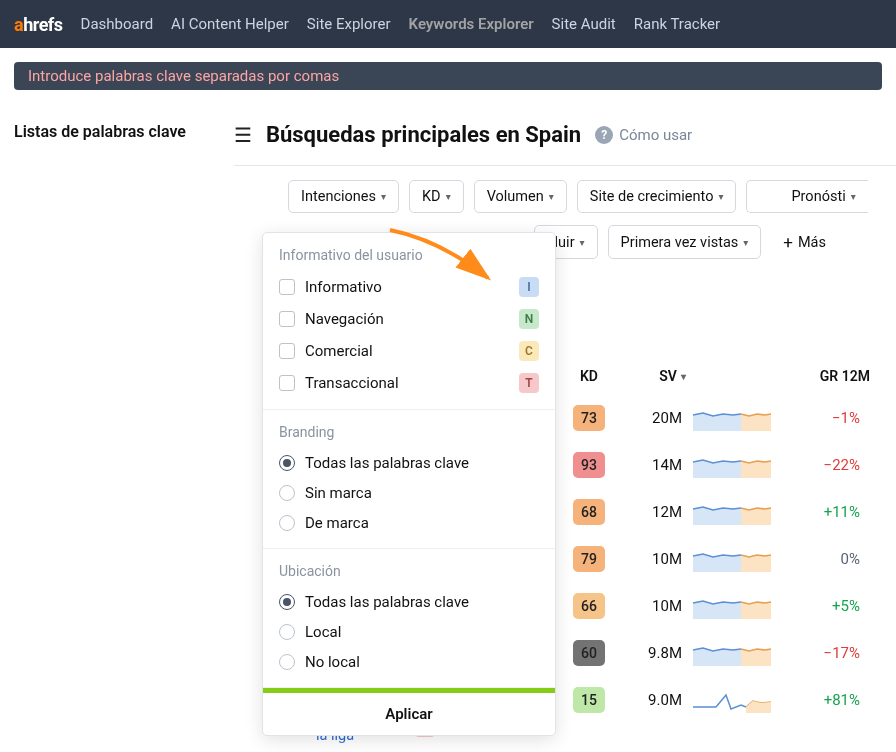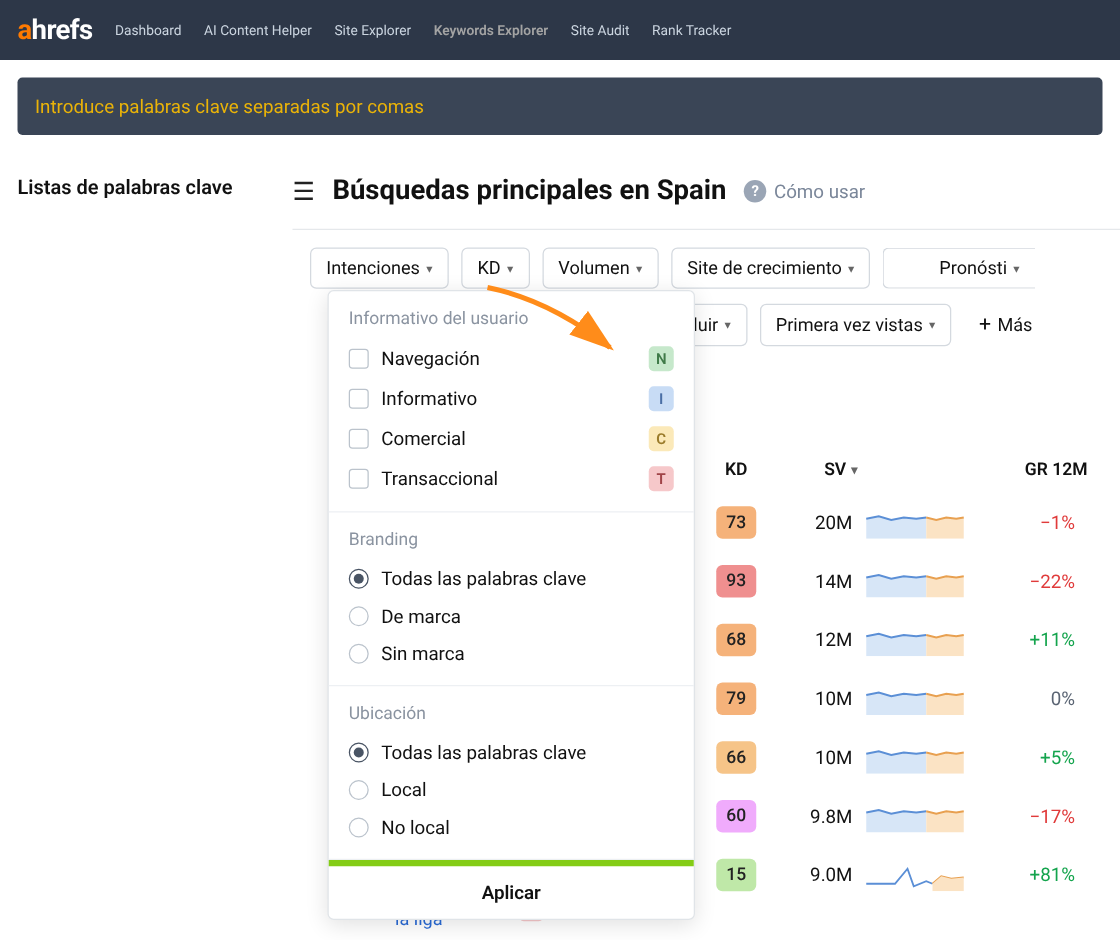--- a/index.html
+++ b/index.html
@@ -1,34 +1,34 @@
 <!DOCTYPE html>
 <html><head>
 <meta charset="utf-8">
 <style>
 * { box-sizing: border-box; margin: 0; padding: 0; }
 body { font-family: -apple-system, BlinkMacSystemFont, "Segoe UI", Roboto, sans-serif; font-size: 14px; color: #111; background: #fff; width: 896px; height: 752px; overflow: hidden; position: relative; }
 .topnav { background: #2d3748; height: 48px; display: flex; align-items: center; padding: 0 14px; gap: 18px; }
-.logo { font-weight: 700; font-size: 22px; letter-spacing: -0.5px; }
+.logo { font-weight: 700; font-size: 18px; letter-spacing: -0.5px; }
 .logo .a { color: #ff7a00; }
 .logo .hrefs { color: #fff; }
-.nav-item { color: #cbd5e0; font-size: 11px; cursor: pointer; }
+.nav-item { color: #cbd5e0; font-size: 15px; cursor: pointer; }
 .nav-item.active { color: #a3a3a3; font-weight: 600; }
-.search-bar { background: #3a4556; margin: 14px; height: 46px; border-radius: 4px; display: flex; align-items: center; padding: 0 14px; color: #eab308; font-size: 15px; }
+.search-bar { background: #3a4556; margin: 14px; height: 28px; border-radius: 4px; display: flex; align-items: center; padding: 0 14px; color: #fca5a5; font-size: 15px; }
 .content { display: flex; }
 .sidebar { width: 234px; padding: 18px 14px; }
 .sidebar-title { font-weight: 600; font-size: 16px; }
 .main { flex: 1; padding: 10px 0 0 0; }
 .page-header { display: flex; align-items: center; gap: 14px; padding: 8px 0 18px 0; }
 .menu-icon { font-size: 20px; color: #222; }
 .page-title { font-weight: 700; font-size: 22px; }
 .help { display: flex; align-items: center; gap: 6px; color: #7a8699; font-size: 15px; }
 .help-icon { width: 18px; height: 18px; border-radius: 50%; background: #9aa5b5; color: #fff; display: flex; align-items: center; justify-content: center; font-size: 12px; font-weight: 700; }
 .filter-bar { border-top: 1px solid #e5e8eb; padding: 14px 0 0 14px; }
-.filter-row { display: flex; gap: 10px; margin-bottom: 12px; flex-wrap: nowrap; }
+.filter-row { display: flex; gap: 10px; margin-bottom: 12px; flex-wrap: nowrap; margin-left: 40px; }
 .filter-btn { border: 1px solid #d4d9df; background: #fff; border-radius: 5px; padding: 7px 12px; font-size: 14.5px; cursor: pointer; display: flex; align-items: center; gap: 5px; white-space: nowrap; }
 .caret { font-size: 10px; color: #666; }
 .plus { font-size: 17px; font-weight: 400; }
 .dropdown { position: absolute; top: 232px; left: 262px; width: 294px; background: #fff; border: 1px solid #e0e4e8; border-radius: 5px; box-shadow: 0 4px 18px rgba(0,0,0,0.12); z-index: 50; }
 .dd-section { padding: 10px 0; border-bottom: 1px solid #edf0f3; }
 .dd-section:last-of-type { border-bottom: none; }
 .dd-heading { color: #8a93a0; font-size: 14px; padding: 4px 16px 8px; }
 .dd-item { display: flex; align-items: center; padding: 6px 16px; cursor: pointer; gap: 10px; }
 .checkbox { width: 16px; height: 16px; border: 1.5px solid #bbc3cc; border-radius: 3px; flex-shrink: 0; }
 .radio { width: 16px; height: 16px; border: 1.5px solid #bbc3cc; border-radius: 50%; flex-shrink: 0; display: flex; align-items: center; justify-content: center; }
@@ -128,27 +128,27 @@
     </div>
   </div>
 </div>
 
 <div class="dropdown">
   <div class="dd-section">
     <div class="dd-heading">Informativo del usuario</div>
     <div id="dd-intents">
         <div class="dd-item">
           <span class="checkbox"></span>
+          <span class="dd-label">Informativo</span>
+          <span class="badge badge-i">I</span>
+        </div>
+        <div class="dd-item">
+          <span class="checkbox"></span>
           <span class="dd-label">Navegación</span>
           <span class="badge badge-n">N</span>
-        </div>
-        <div class="dd-item">
-          <span class="checkbox"></span>
-          <span class="dd-label">Informativo</span>
-          <span class="badge badge-i">I</span>
         </div>
         <div class="dd-item">
           <span class="checkbox"></span>
           <span class="dd-label">Comercial</span>
           <span class="badge badge-c">C</span>
         </div>
         <div class="dd-item">
           <span class="checkbox"></span>
           <span class="dd-label">Transaccional</span>
           <span class="badge badge-t">T</span>
@@ -157,25 +157,25 @@
   </div>
   <div class="dd-section">
     <div class="dd-heading">Branding</div>
     <div id="dd-branding">
         <div class="dd-item">
           <span class="radio checked"></span>
           <span class="dd-label">Todas las palabras clave</span>
         </div>
         <div class="dd-item">
           <span class="radio"></span>
+          <span class="dd-label">Sin marca</span>
+        </div>
+        <div class="dd-item">
+          <span class="radio"></span>
           <span class="dd-label">De marca</span>
-        </div>
-        <div class="dd-item">
-          <span class="radio"></span>
-          <span class="dd-label">Sin marca</span>
         </div>
       </div>
   </div>
   <div class="dd-section">
     <div class="dd-heading">Ubicación</div>
     <div id="dd-location">
         <div class="dd-item">
           <span class="radio checked"></span>
           <span class="dd-label">Todas las palabras clave</span>
         </div>
@@ -282,21 +282,21 @@
             <path d="M2,10 12,8 22,11 32,9 42,10 50,9 L50,26 L2,26 Z" fill="#d7e6f7"></path>
             <polyline points="2,10 12,8 22,11 32,9 42,10 50,9" stroke="#5b8fd6" stroke-width="1.5" fill="none"></polyline>
             <path d="M50,9 58,11 66,9 74,10 80,9 L80,26 L50,26 Z" fill="#fbe3c4"></path>
             <polyline points="50,9 58,11 66,9 74,10 80,9" stroke="#e8a050" stroke-width="1.5" fill="none"></polyline>
           </svg>
         </div>
         <div class="gr-cell pos">+5%</div>
       </div>
       <div class="trow">
         <div class="kd-cell">
-          <span class="kd-pill" style="background:#f0abfc">60</span>
+          <span class="kd-pill" style="background:#737373">60</span>
         </div>
         <div class="sv-cell">9.8M</div>
         <div class="spark-cell">
           <svg viewBox="0 0 82 26">
             <path d="M2,10 12,8 22,11 32,9 42,10 50,9 L50,26 L2,26 Z" fill="#d7e6f7"></path>
             <polyline points="2,10 12,8 22,11 32,9 42,10 50,9" stroke="#5b8fd6" stroke-width="1.5" fill="none"></polyline>
             <path d="M50,9 58,11 66,9 74,10 80,9 L80,26 L50,26 Z" fill="#fbe3c4"></path>
             <polyline points="50,9 58,11 66,9 74,10 80,9" stroke="#e8a050" stroke-width="1.5" fill="none"></polyline>
           </svg>
         </div>

